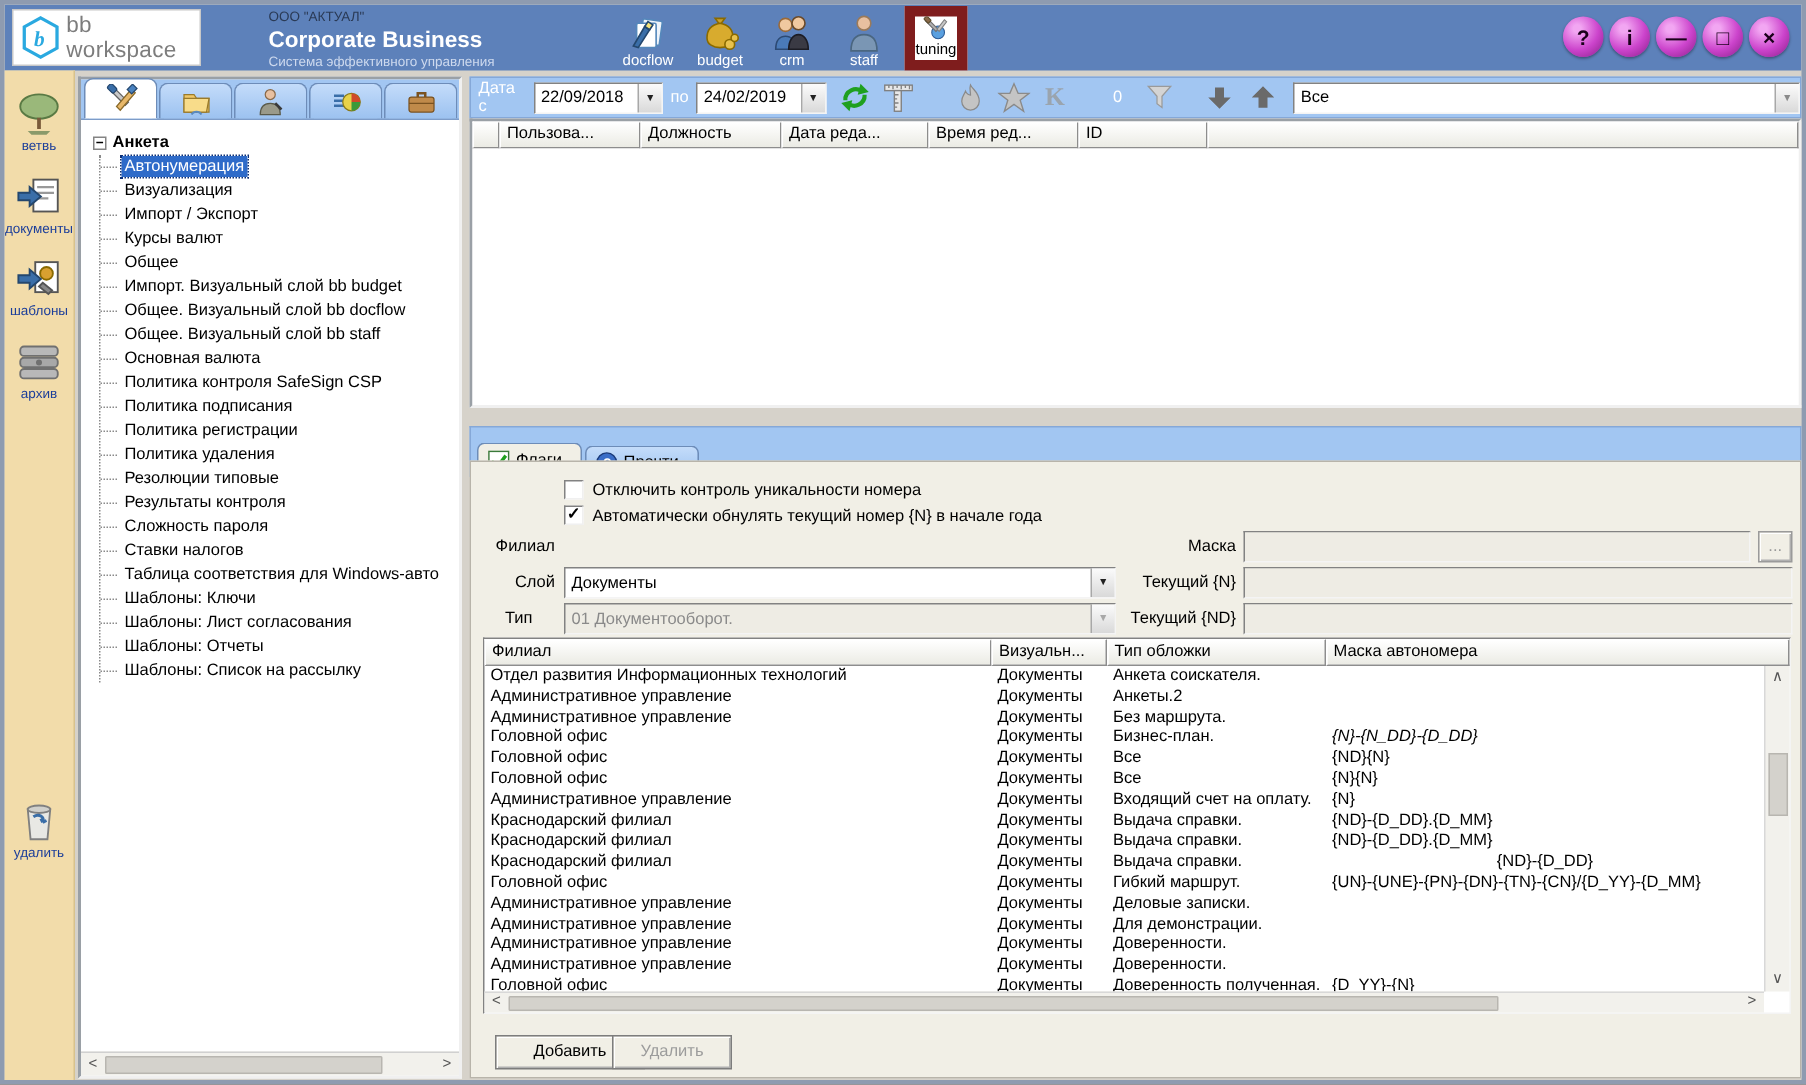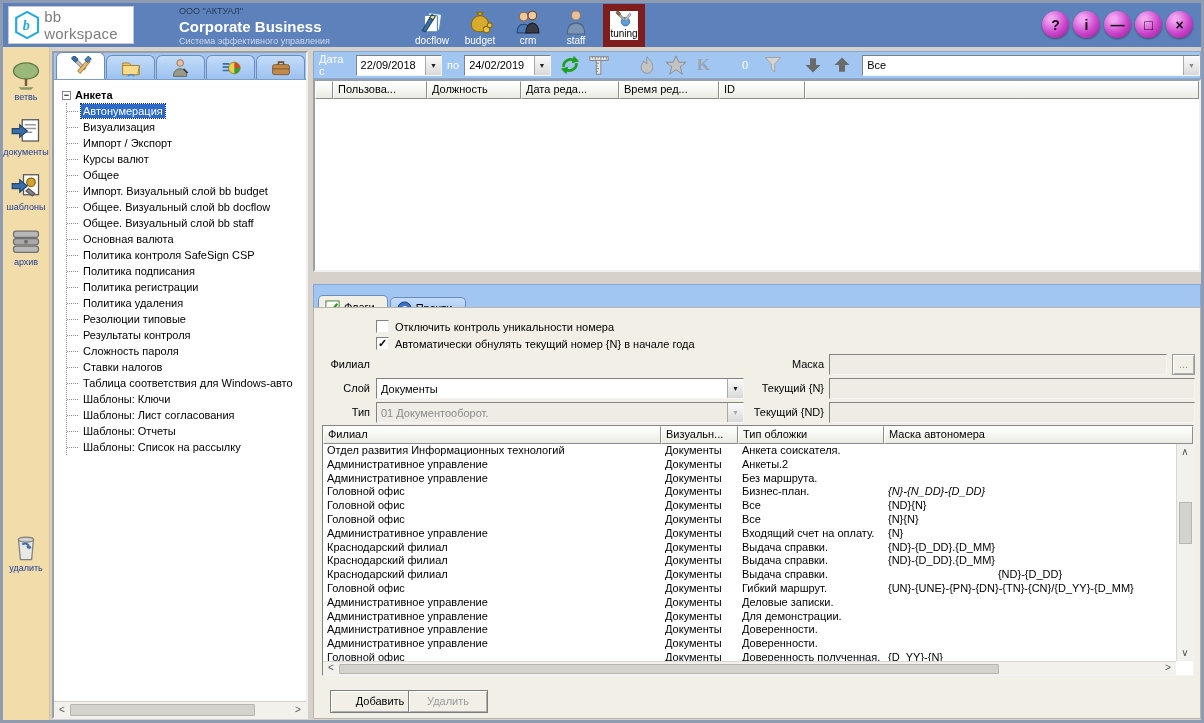--- a/index.html
+++ b/index.html
@@ -472,21 +472,21 @@
     </div>
 
     <div class="frm-label" style="left:0; top:50px; width:56px">Филиал</div>
 
     <div class="frm-label" style="left:0; top:74px; width:56px">Слой</div>
     <div class="field combo sunken" style="left:62px; top:70px; width:368px">
       <span class="cval">Документы</span>
       <span class="combo-arrow">▼</span>
     </div>
 
-    <div class="frm-label" style="left:0; top:98px; width:56px">Тип</div>
+    <div class="frm-label" style="left:0; top:98px; width:41px">Тип</div>
     <div class="field combo sunken disabled" style="left:62px; top:94px; width:368px">
       <span class="cval">01 Документооборот.</span>
       <span class="combo-arrow">▼</span>
     </div>
 
     <div class="frm-label" style="left:430px; top:50px; width:80px">Маска</div>
     <div class="field sunken" style="left:515px; top:46px; width:338px">
       <div class="fieldbox disabledbox"></div>
     </div>
     <div class="dots-btn" style="left:858px; top:46px">...</div>

